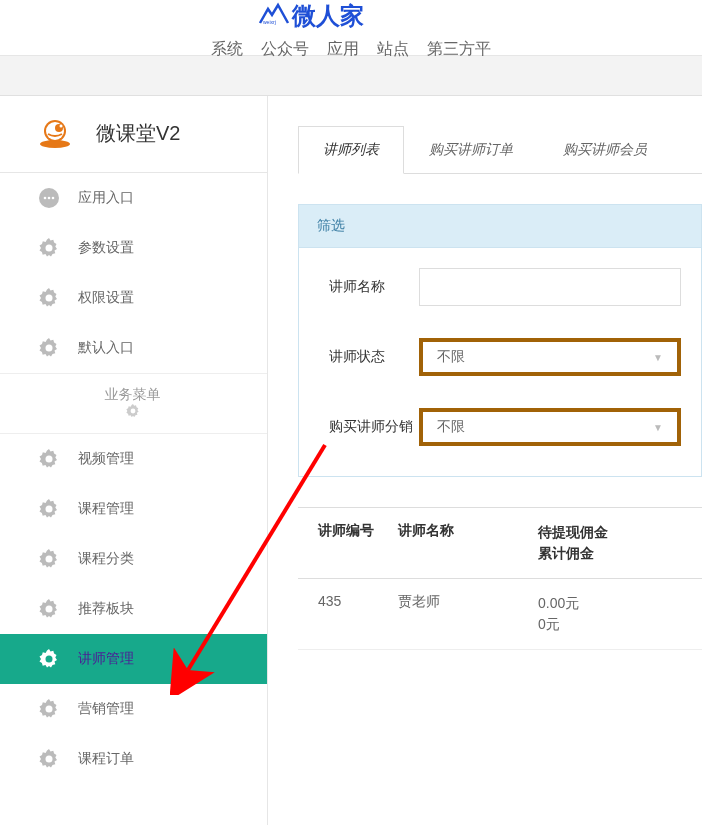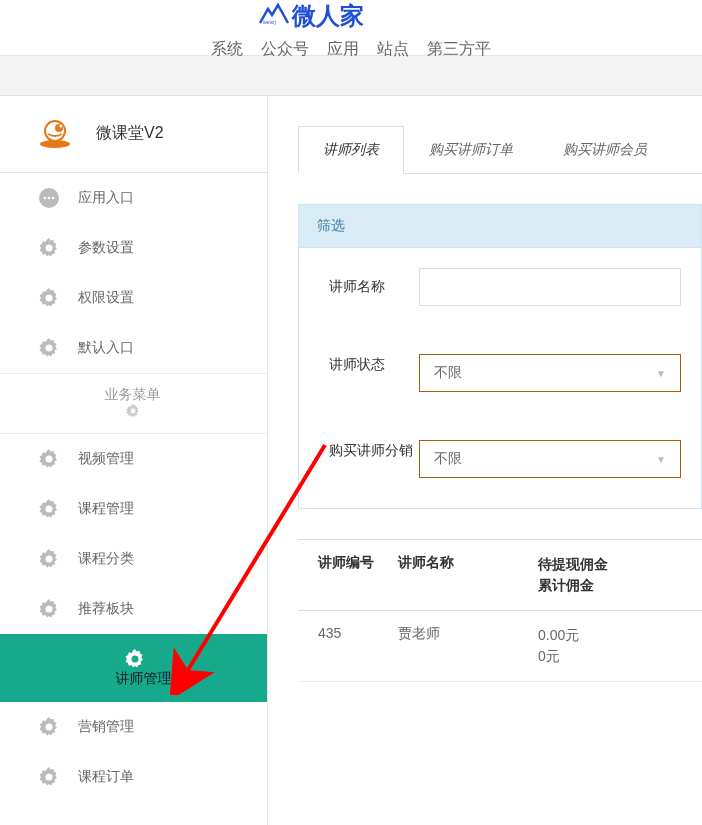--- a/index.html
+++ b/index.html
@@ -70,34 +70,33 @@
     }
     .app-icon {
       width: 34px;
       height: 34px;
       margin-right: 24px;
       display: flex;
       align-items: center;
       justify-content: center;
     }
     .app-title-text {
-      font-size: 16px;
+      font-size: 20px;
       color: #333;
     }
     .sidebar-item {
       display: flex;
       align-items: center;
       padding: 14px 18px 14px 38px;
       cursor: pointer;
       color: #666;
     }
     .sidebar-item.active {
       background: #17a98b;
-      color: #0f172a;
-      flex-direction: column;
+      color: #4c1d95;
     }
     .sidebar-item.active .gear-icon {
       fill: #fff;
     }
     .sidebar-item.active .gear-icon circle {
       fill: #17a98b;
     }
     .item-icon {
       width: 22px;
       height: 22px;
@@ -180,29 +179,28 @@
     .filter-input {
       flex: 1;
       height: 38px;
       border: 1px solid #ddd;
       padding: 0 12px;
       font-size: 14px;
     }
     .filter-select {
       flex: 1;
       height: 38px;
-      border: 1px solid #a16207;
+      border: 4px solid #a16207;
       display: flex;
       align-items: center;
       justify-content: space-between;
       padding: 0 14px;
       color: #666;
       cursor: pointer;
       background: #fff;
-      margin-top: 16px;
     }
     .dropdown-arrow {
       color: #bbb;
       font-size: 10px;
     }
     .data-table {
       width: 100%;
       border-top: 1px solid #ddd;
     }
     .table-header {

